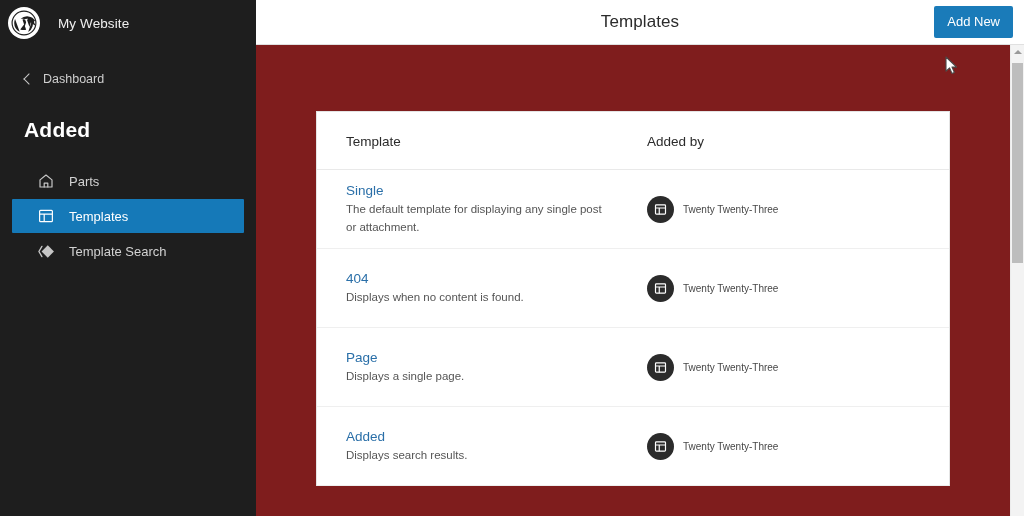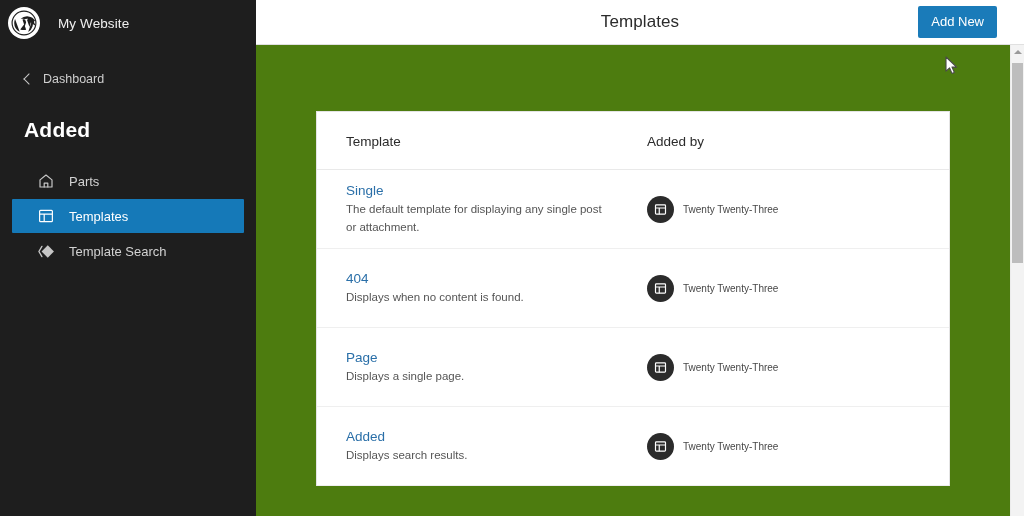--- a/index.html
+++ b/index.html
@@ -116,37 +116,37 @@
     align-items: center;
     justify-content: center;
   }
   .page-title {
     font-size: 17px;
     color: #2b2b2b;
     letter-spacing: .1px;
   }
   .add-new-btn {
     position: absolute;
-    right: 27px; top: 6px;
+    right: 11px; top: 6px;
     height: 32px;
     padding: 0 13px;
     background: #1a7bb9;
     color: #ffffff;
     border: none;
     border-radius: 2px;
     font-size: 13px;
     font-family: "Liberation Sans", sans-serif;
     cursor: pointer;
     line-height: 32px;
   }
 
   .content-area {
     position: absolute;
     left: 0; top: 45px; right: 14px; bottom: 0;
-    background: #4d7c0f;
+    background: #7f1d1d;
     overflow: hidden;
   }
 
   .card {
     position: absolute;
     left: 60px;
     top: 66px;
     width: 634px;
     background: #ffffff;
     border: 1px solid #e4e4e4;

